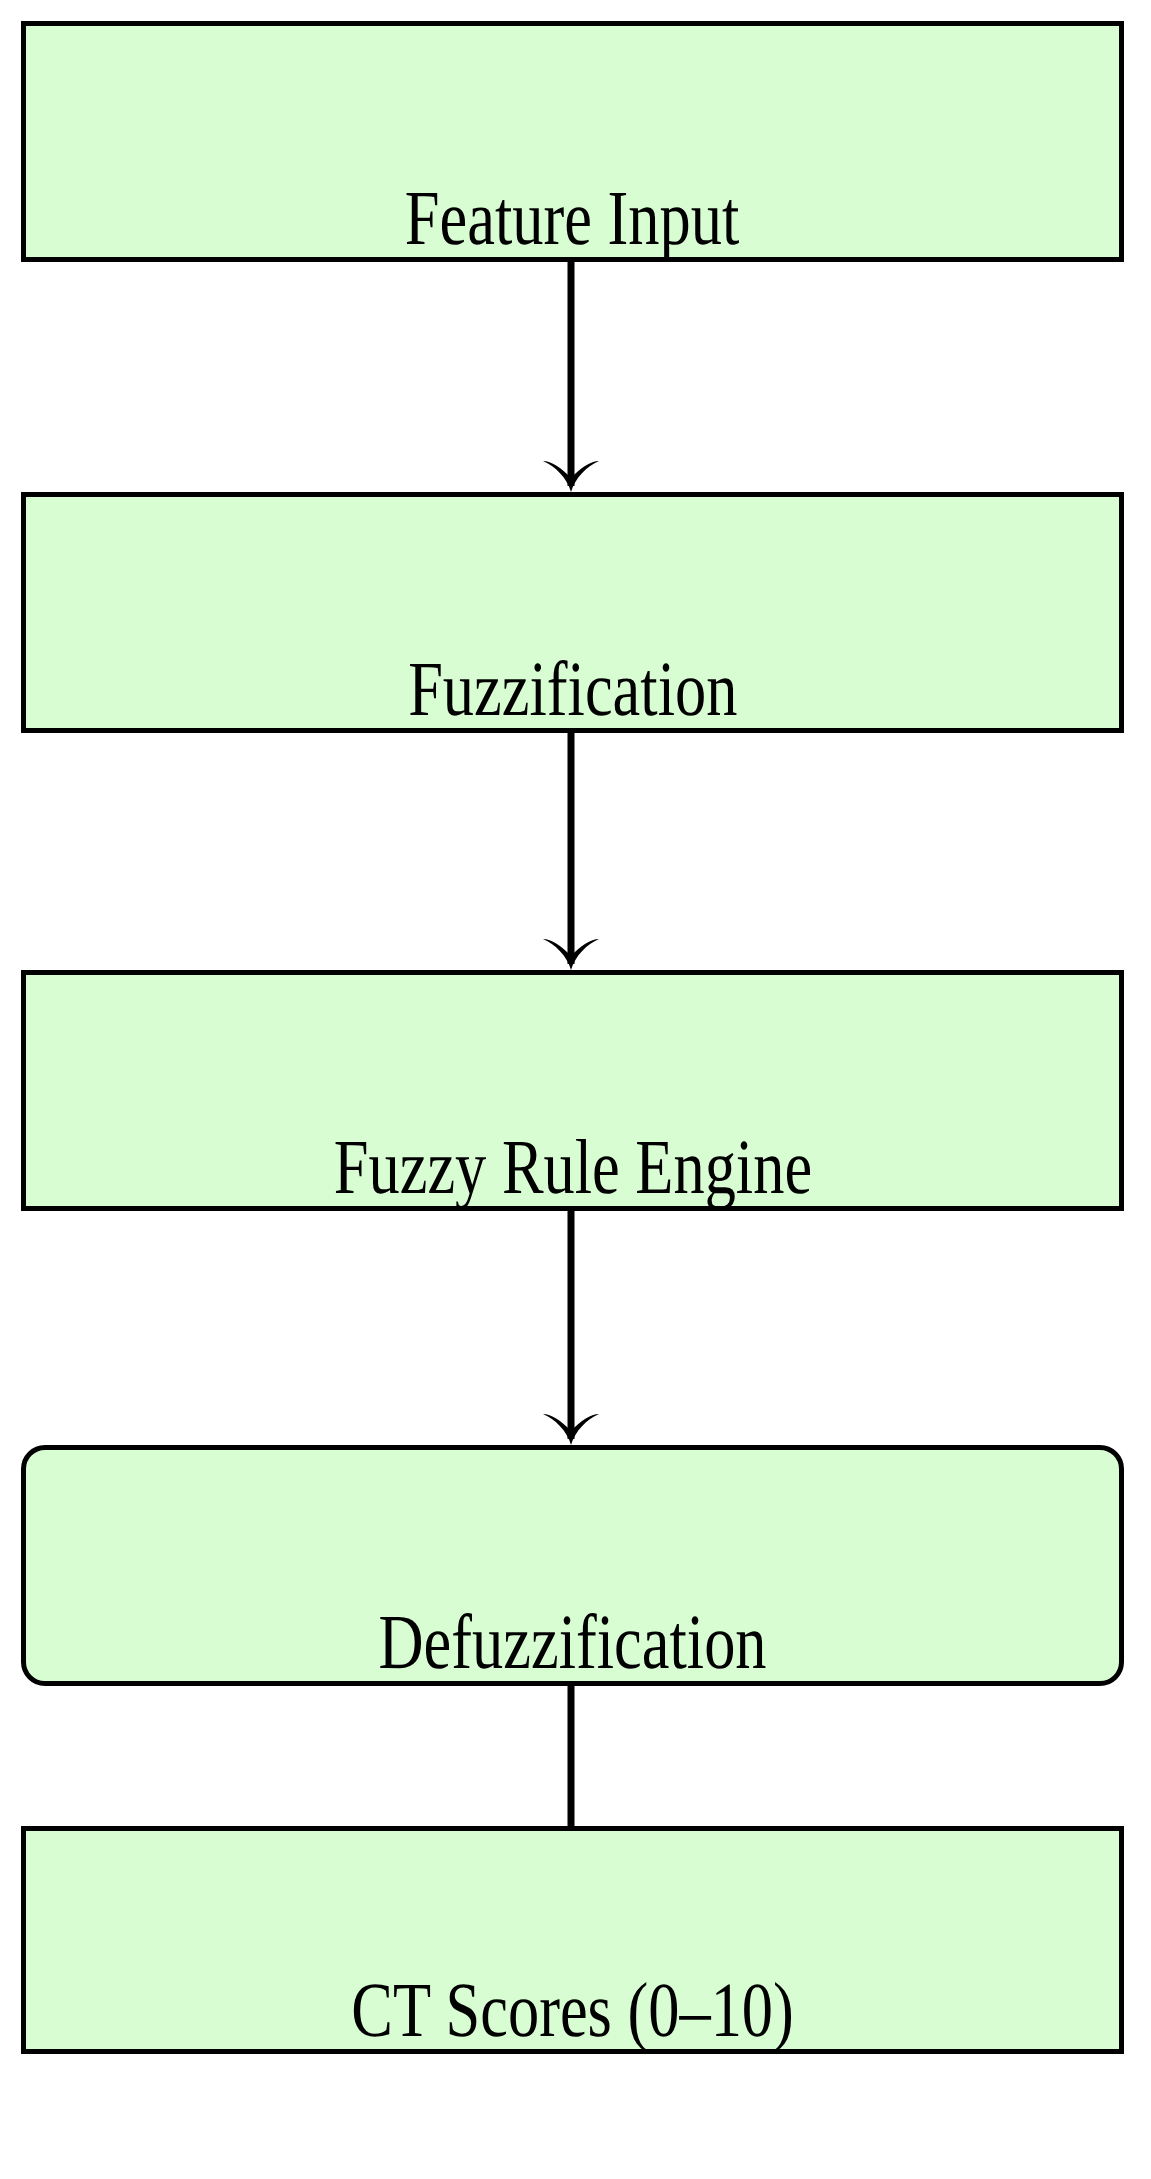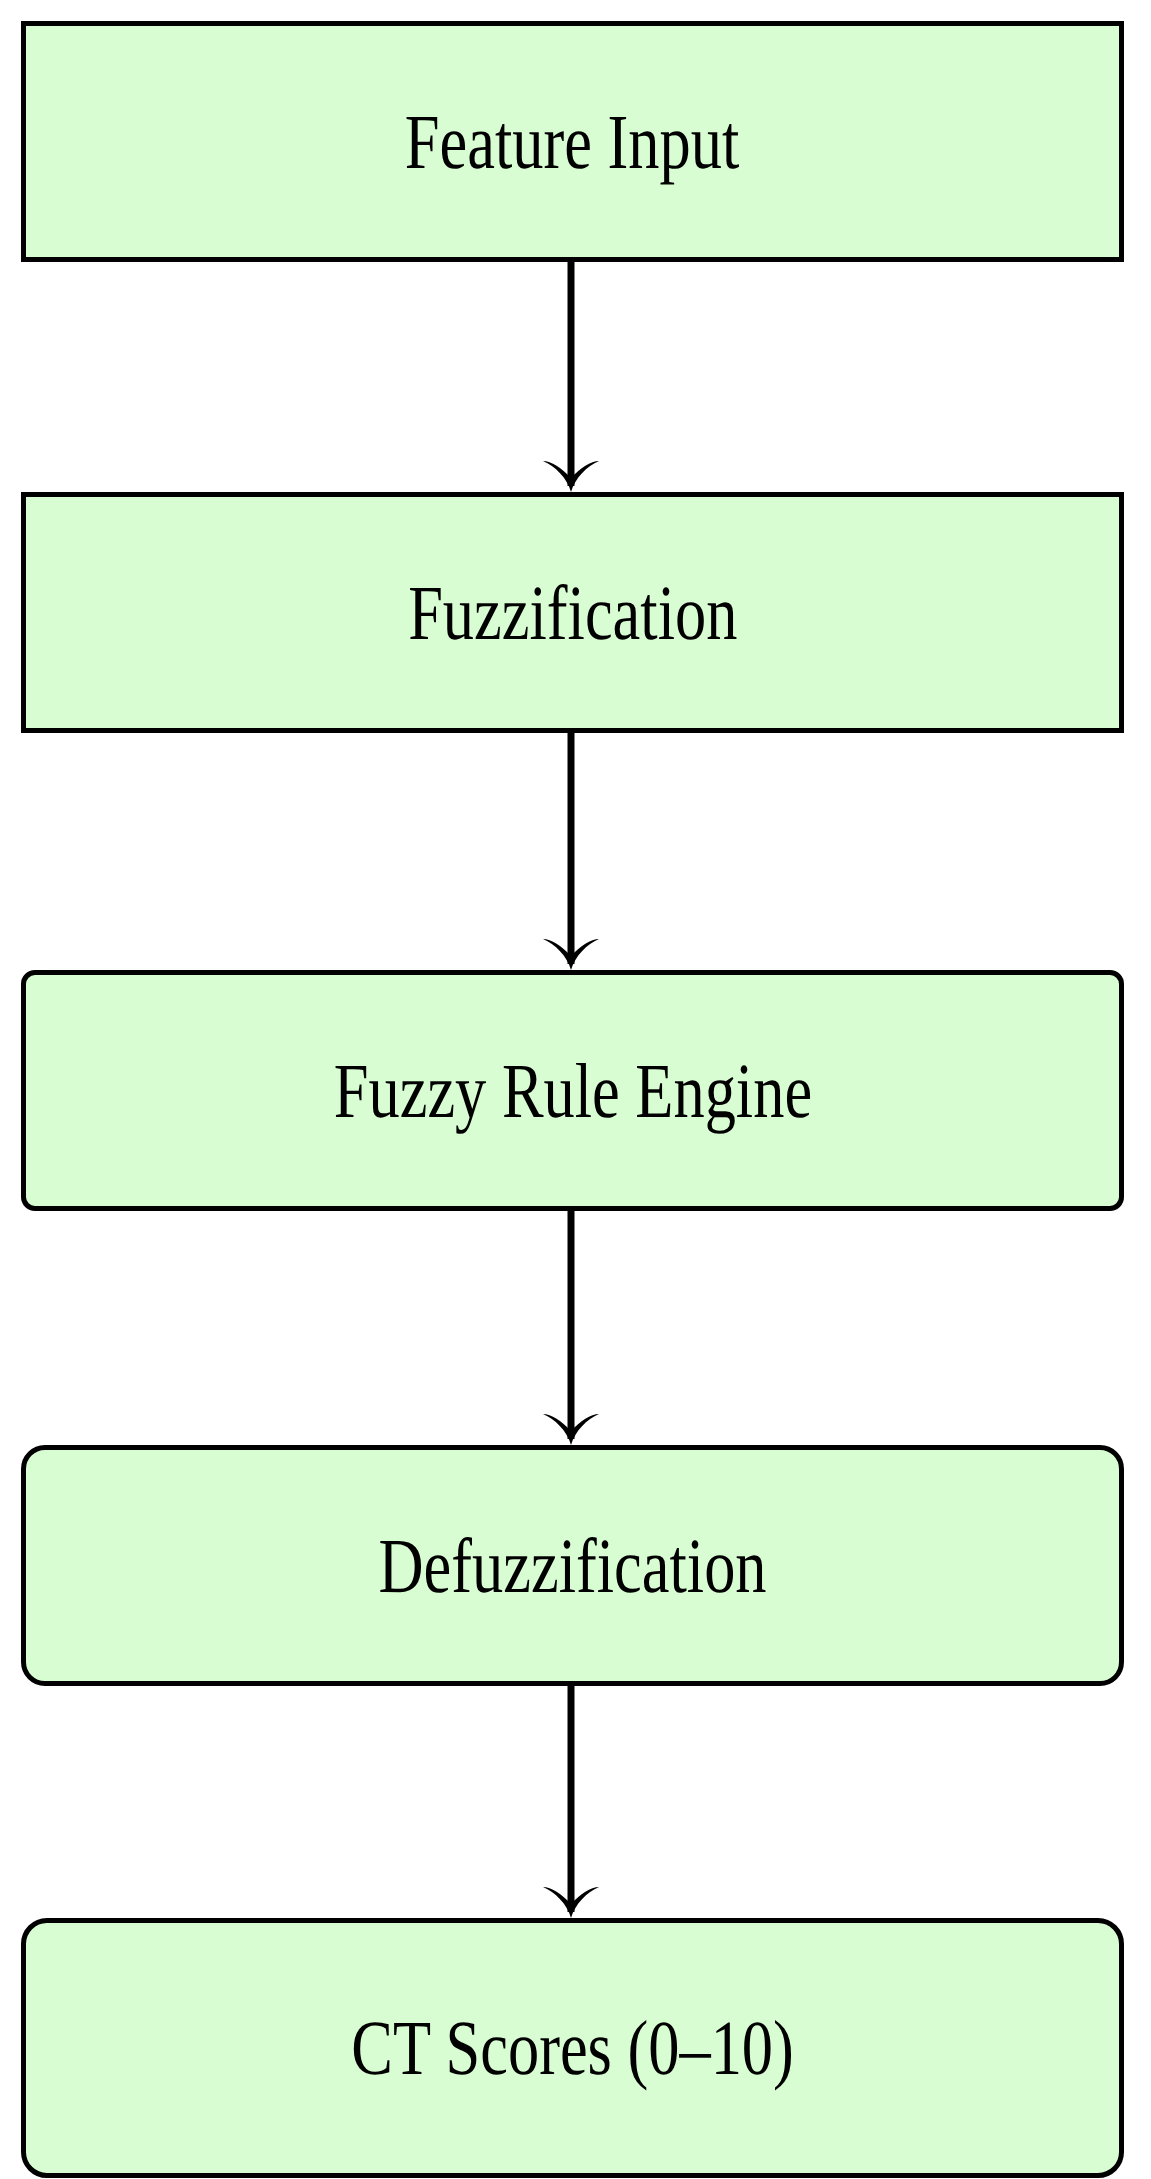--- a/index.html
+++ b/index.html
@@ -19,21 +19,21 @@
     overflow: hidden;
   }
   .node {
     position: absolute;
     left: 21px;
     width: 1103px;
     box-sizing: border-box;
     background: #d9fdd3;
     border: 5px solid #000000;
     display: flex;
-    align-items: center;
+    align-items: flex-end;
     justify-content: center;
   }
   .node-label {
     font-family: "Liberation Serif", "DejaVu Serif", serif;
     font-size: 78px;
     line-height: 1;
     color: #000000;
     letter-spacing: 0px;
     transform: scaleX(0.80);
     transform-origin: center center;
@@ -97,25 +97,25 @@
   </svg>
 
   <div class="node" style="top:21px;  height:241px;">
     <span class="node-label">Feature Input</span>
   </div>
 
   <div class="node" style="top:492px; height:241px;">
     <span class="node-label">Fuzzification</span>
   </div>
 
-  <div class="node" style="top:970px; height:241px;border-radius:14px;">
+  <div class="node" style="top:970px; height:241px;">
     <span class="node-label">Fuzzy Rule Engine</span>
   </div>
 
   <div class="node" style="top:1445px; height:241px;border-radius:24px;">
     <span class="node-label">Defuzzification</span>
   </div>
 
-  <div class="node" style="top:1918px; height:260px;border-radius:26px;">
+  <div class="node" style="top:1826px; height:228px;">
     <span class="node-label">CT Scores (0–10)</span>
   </div>
 
 </div>
 
 </body></html>

